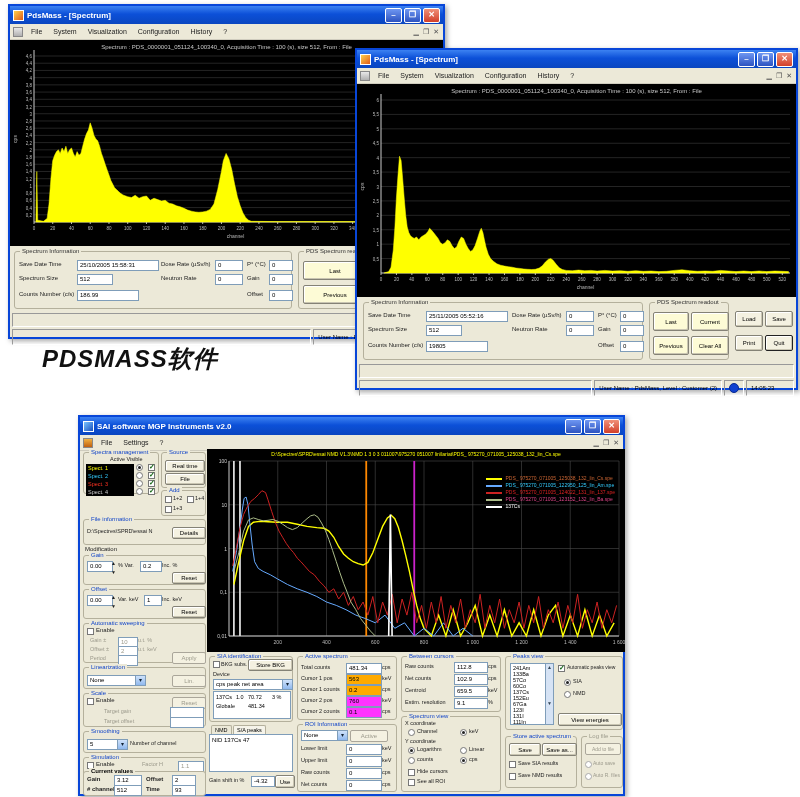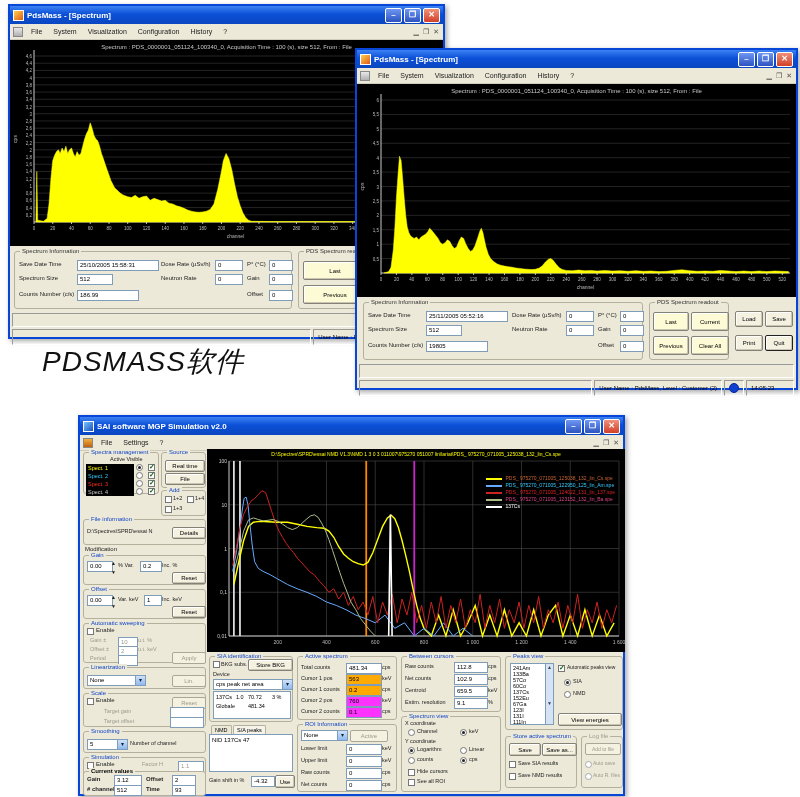--- a/index.html
+++ b/index.html
@@ -32,21 +32,21 @@
 .dd::after{content:"▾";position:absolute;right:0;top:0;width:9px;height:9px;background:linear-gradient(#cfe2fa,#8fb8ee);border-left:1px solid #7f9db9;text-align:center;font-size:6px;line-height:9px;color:#123}
 .dis{color:#9c9a8c !important}
 .btn.dis{color:#9c9a8c;box-shadow:none;border-color:#aaa69a}
 .msgstrip{height:12px;margin:1px 2px;border:1px solid;border-color:#999 #fff #fff #999;background:#ece9d8}
 .statusbar{height:16px;display:flex;gap:2px;padding:1px 2px;font-size:6px;align-items:stretch}
 .seg{border:1px solid;border-color:#999 #fff #fff #999;display:flex;align-items:center;padding:0 4px;white-space:nowrap;overflow:hidden}
 .infodot{width:8px;height:8px;border-radius:50%;background:#1040d0;border:1px solid #0a2a90}
 .spectrow{position:absolute;height:8px;background:#000;font-size:5.5px;line-height:8px;padding-left:2px;width:46px;overflow:hidden}
 .tab{position:absolute;height:9px;background:#ece9d8;border:1px solid #b4b09c;border-bottom:none;border-radius:2px 2px 0 0;font-size:5.5px;line-height:9px;padding:0 3px}
 .whitebox{position:absolute;background:#fff;border:1px solid #7f9db9;box-sizing:border-box;overflow:hidden}
-.caption{position:absolute;font-size:28px;font-weight:normal;font-style:italic;color:#111;letter-spacing:1px}
+.caption{position:absolute;font-size:24px;font-weight:bold;font-style:italic;color:#111;letter-spacing:1px}
 .legend{position:absolute;font-size:5px;line-height:7px}
 .legend .lrow{display:flex;align-items:center;gap:3px;white-space:nowrap}
 .legend .sw{display:inline-block;width:16px;height:2px}
 .scroll{position:absolute;right:0;top:0;bottom:0;width:7px;background:#d6e3f5;border-left:1px solid #7f9db9;font-size:5px;color:#345;text-align:center}
 </style>
 </head>
 <body>
 
 <div class="win" style="left:8px;top:4px;width:437px;height:335px;z-index:1">
   <div class="titlebar">
@@ -352,21 +352,21 @@
     <span class="seg">
         <span class="infodot"></span>
       </span>
     <span class="seg" style="width:38px">14:05:23</span>
   </div>
 </div>
 
 <div class="win g3" style="left:78px;top:415px;width:547px;height:381px;z-index:3">
   <div class="titlebar">
     <span class="appicon" style="background:linear-gradient(135deg,#7ac4ff,#1a50c0)"></span>
-    <span>SAI software MGP Simulation v2.0</span>
+    <span>SAI software MGP Instruments v2.0</span>
     <span class="tbtns">
       <span class="tbtn">–</span>
       <span class="tbtn">❐</span>
       <span class="tbtn close">✕</span>
     </span>
   </div>
   <div class="menubar">
     <span class="micon" style="background:linear-gradient(#f0b040,#c06010)"></span>
     <span class="mitem">File</span>
     <span class="mitem">Settings</span>

